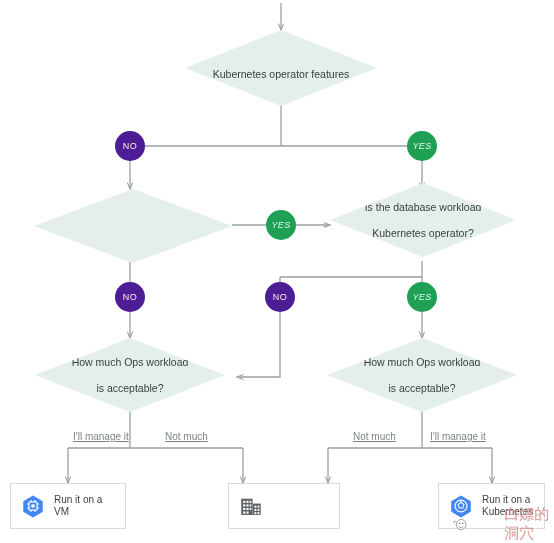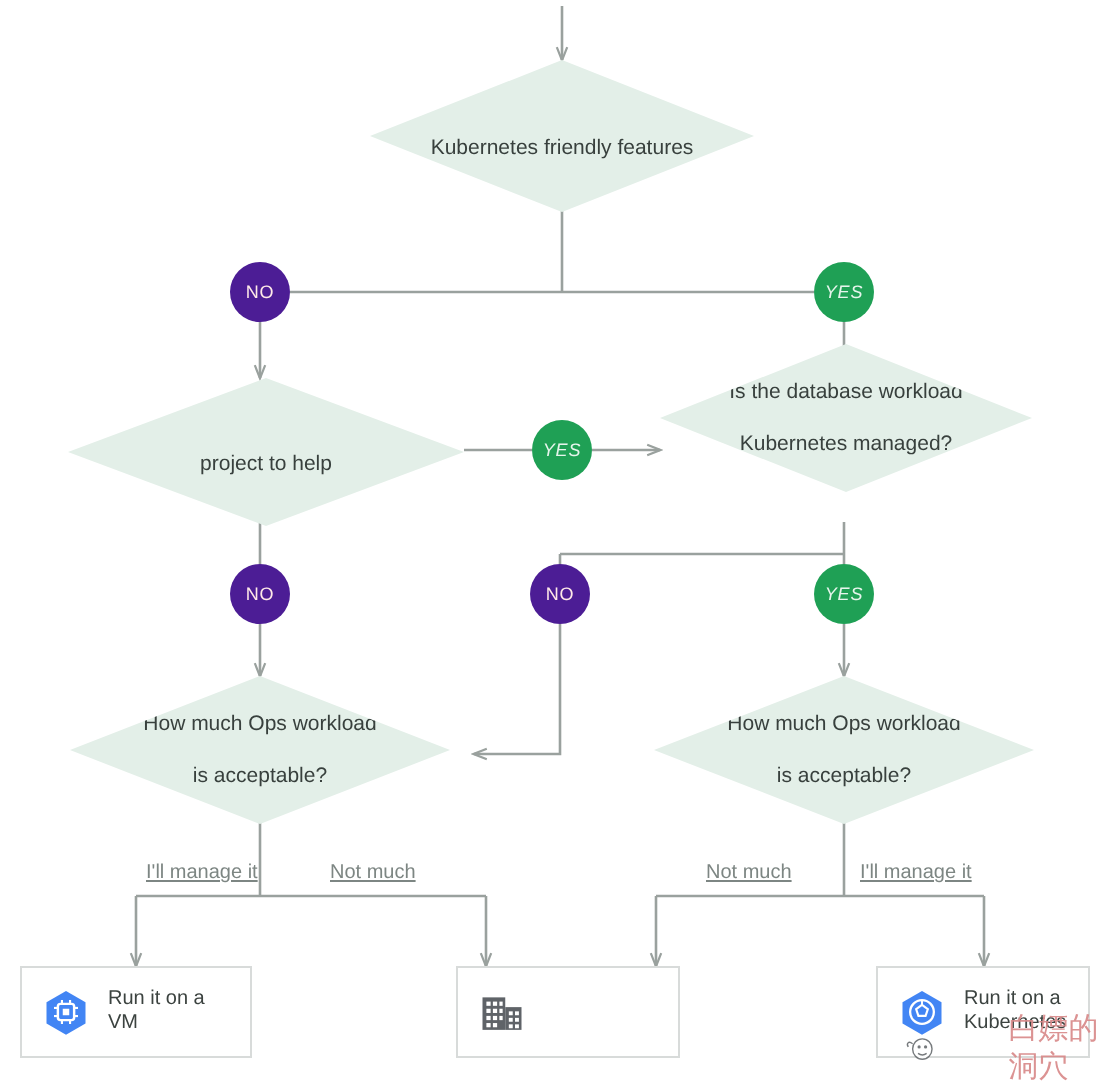--- a/index.html
+++ b/index.html
@@ -125,29 +125,29 @@
 
       <path d="M422,410 L422,448"></path>
       <path d="M328,448 L422,448"></path>
       <path d="M422,448 L492,448"></path>
       <path d="M328,448 L328,483" marker-end="url(#arw)"></path>
       <path d="M492,448 L492,483" marker-end="url(#arw)"></path>
     </g>
   </svg>
 
   <div class="diamond" style="left:185px;top:30px;width:192px;height:76px;">
-    <span><br><span>Kubernetes friendly features</span></span>
+    <span><br><span>Kubernetes operator features</span></span>
   </div>
 
   <div class="diamond" style="left:34px;top:189px;width:198px;height:74px;">
-    <span><br><span>project to help</span></span>
-  </div>
-
-  <div class="diamond" style="left:330px;top:172px;width:186px;height:74px;align-items:center;">
-    <span><span>Is the database workload</span><br><span>Kubernetes managed?</span></span>
+    <span><br></span>
+  </div>
+
+  <div class="diamond" style="left:330px;top:183px;width:186px;height:74px;align-items:center;">
+    <span><span>Is the database workload</span><br><span>Kubernetes operator?</span></span>
   </div>
 
   <div class="diamond" style="left:35px;top:338px;width:190px;height:74px;">
     <span><span>How much Ops workload</span><br><span>is acceptable?</span></span>
   </div>
 
   <div class="diamond" style="left:327px;top:338px;width:190px;height:74px;">
     <span><span>How much Ops workload</span><br><span>is acceptable?</span></span>
   </div>
 

